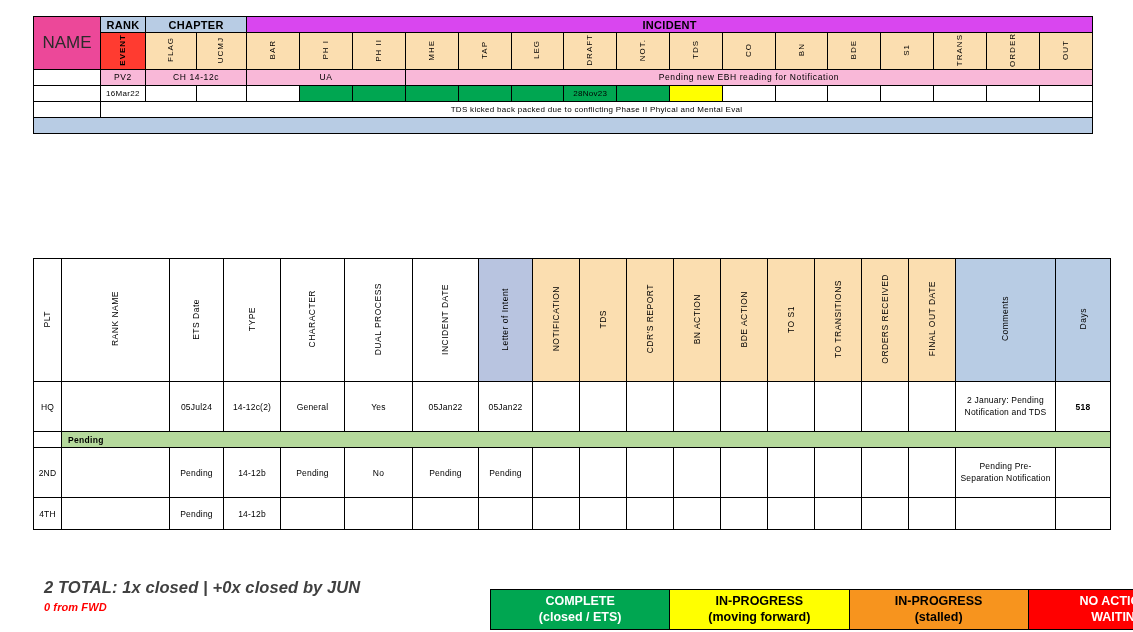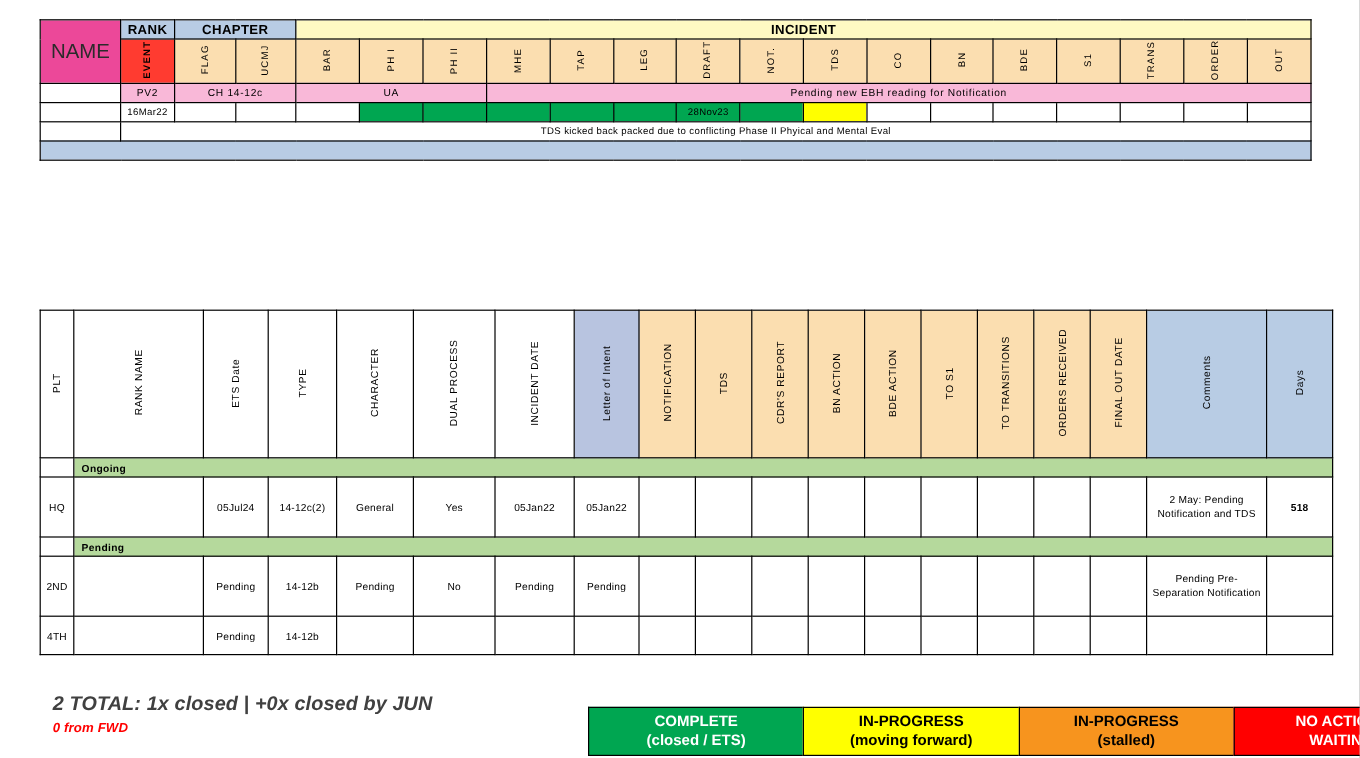--- a/index.html
+++ b/index.html
@@ -68,21 +68,21 @@
   }
   .chapter-hdr {
     font-size: 11px;
     font-weight: bold;
     background: #b8cce4;
     letter-spacing: .3px;
   }
   .incident-hdr {
     font-size: 11px;
     font-weight: bold;
-    background: #fef9c3;
+    background: #d946ef;
     letter-spacing: .3px;
   }
   .event-cell {
     background: #ff3b30;
     font-weight: bold;
   }
   .col-vert-hdr {
     height: 66px;
     font-size: 8px;
     letter-spacing: .4px;
@@ -321,43 +321,39 @@
         <td class="tan"><span class="vert">BN ACTION</span></td>
         <td class="tan"><span class="vert">BDE ACTION</span></td>
         <td class="tan"><span class="vert">TO S1</span></td>
         <td class="tan"><span class="vert">TO TRANSITIONS</span></td>
         <td class="tan"><span class="vert">ORDERS RECEIVED</span></td>
         <td class="tan"><span class="vert">FINAL OUT DATE</span></td>
         <td class="blue"><span class="vert">Comments</span></td>
         <td class="blue"><span class="vert">Days</span></td>
       </tr>
 
-      <tr class="section-row">
-        <td style="background:#ffffff;border-right:1px solid #000;"></td>
-        <td colspan="18">Ongoing</td>
-      </tr>
       <tr class="entry-row">
         <td>HQ</td>
         <td></td>
         <td>05Jul24</td>
         <td>14-12c(2)</td>
         <td>General</td>
         <td>Yes</td>
         <td>05Jan22</td>
         <td>05Jan22</td>
         <td></td>
         <td></td>
         <td></td>
         <td></td>
         <td></td>
         <td></td>
         <td></td>
         <td></td>
         <td></td>
-        <td class="comment-cell">2 May: Pending Notification and TDS</td>
+        <td class="comment-cell">2 January: Pending Notification and TDS</td>
         <td class="days-cell">518</td>
       </tr>
 
       <tr class="section-row">
         <td style="background:#ffffff;border-right:1px solid #000;"></td>
         <td colspan="18">Pending</td>
       </tr>
       <tr class="entry-row">
         <td>2ND</td>
         <td></td>

